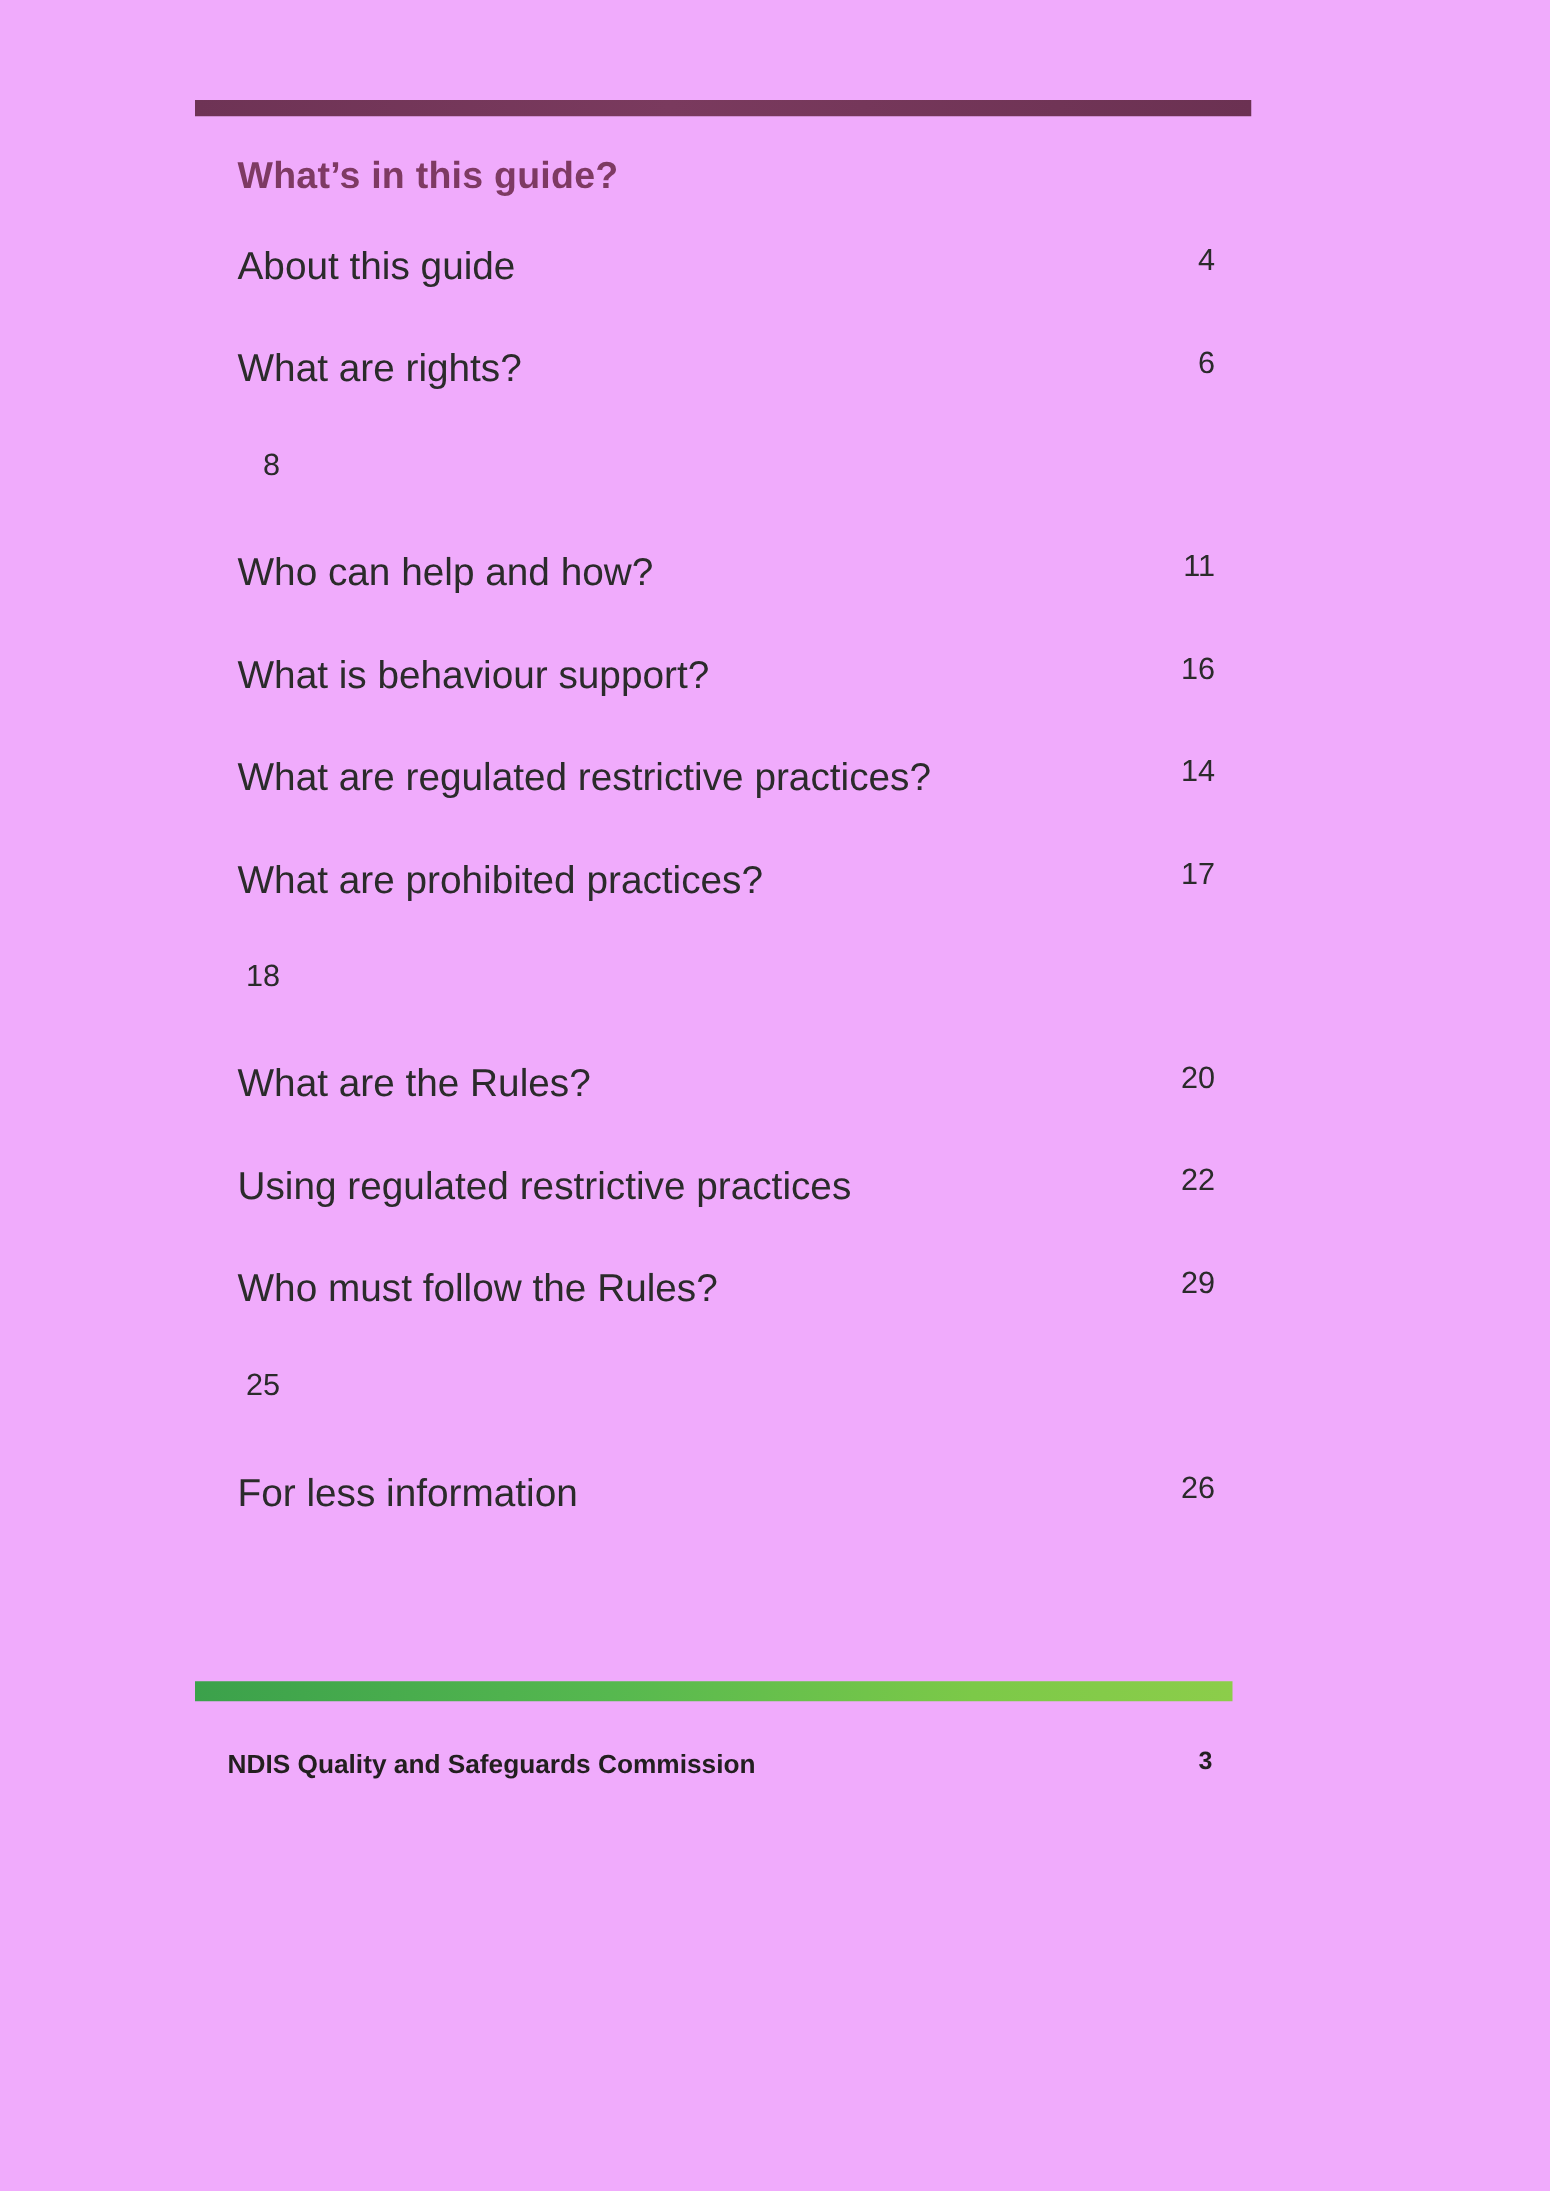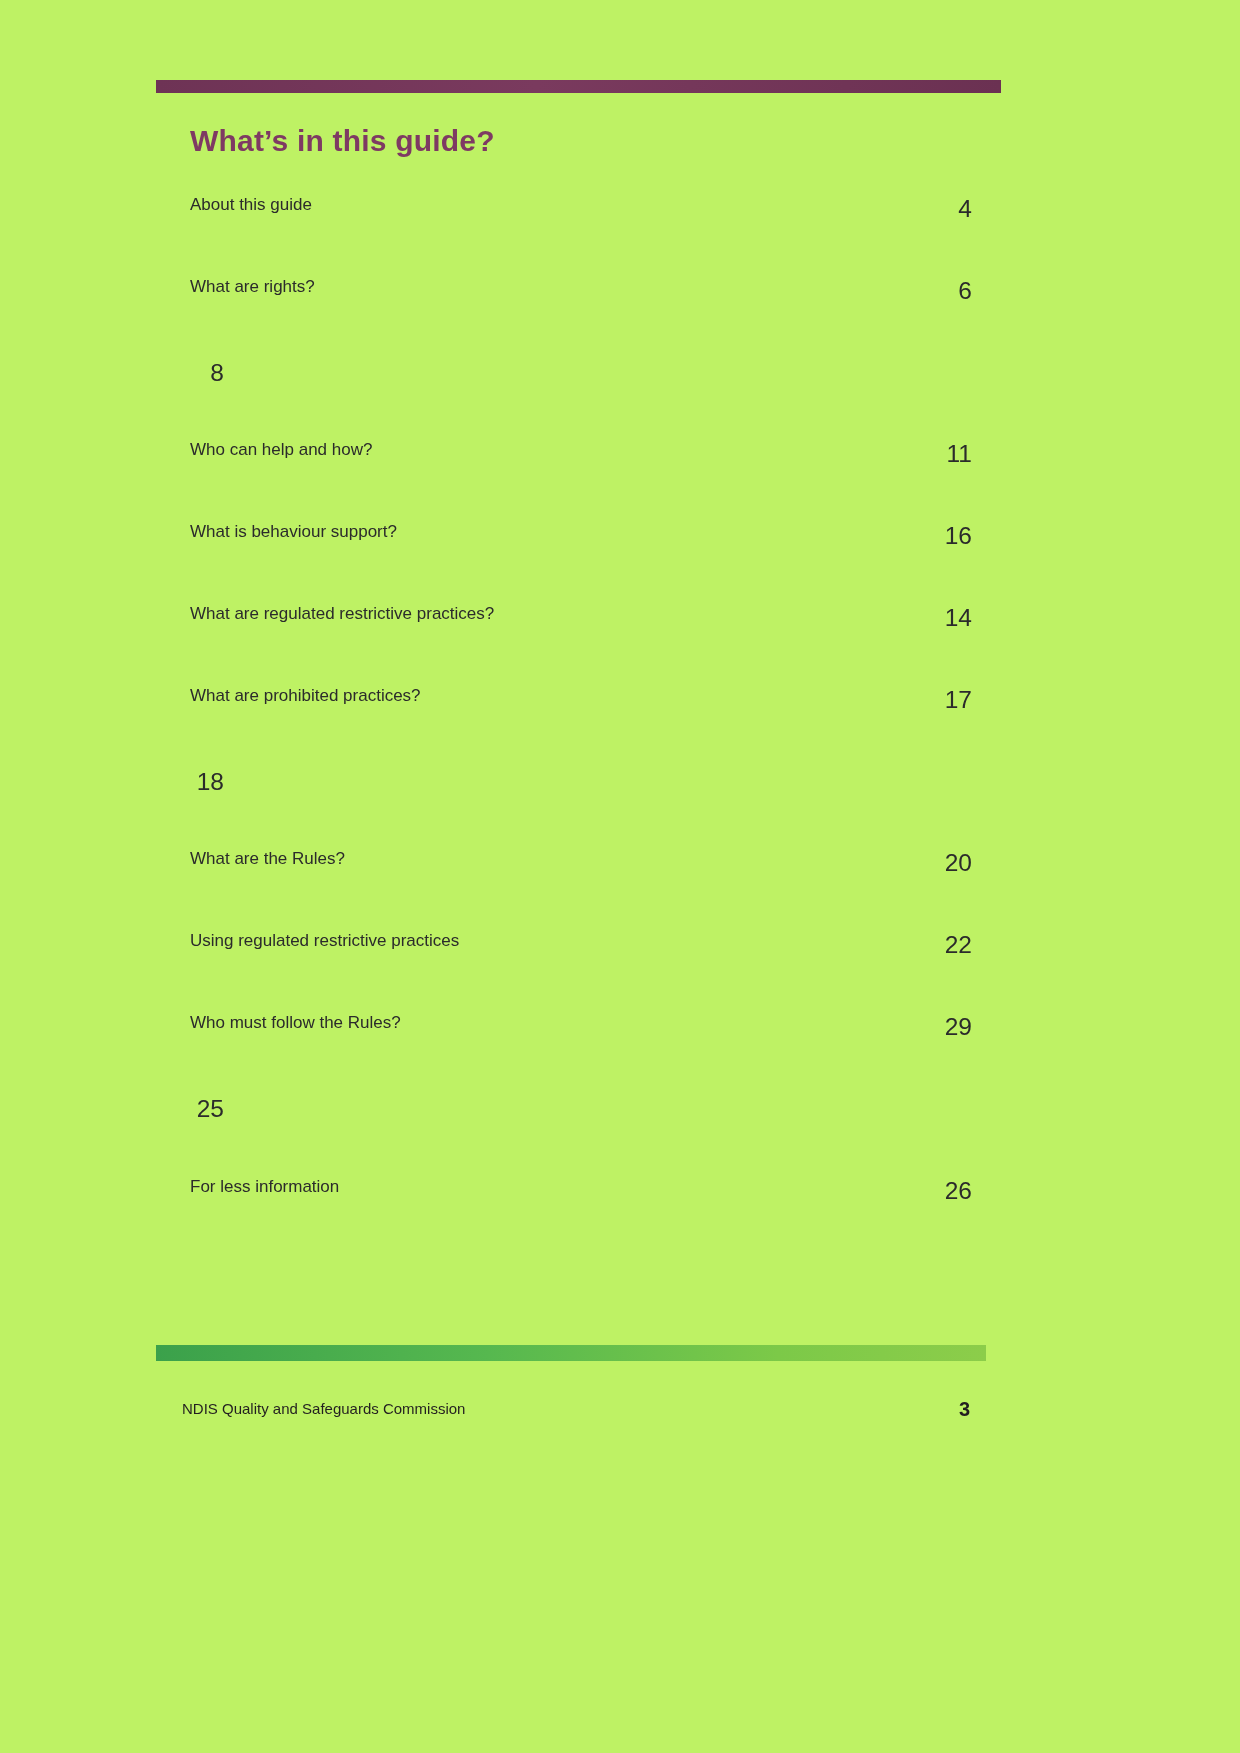--- a/index.html
+++ b/index.html
@@ -15,21 +15,21 @@
     position: relative;
     overflow: hidden;
   }
 
   .page {
     position: absolute;
     left: 0;
     top: 0;
     width: 1240px;
     height: 1753px;
-    background: #bef264;
+    background: #f0abfc;
   }
 
   
   .top-bar {
     position: absolute;
     left: 156px;
     top: 80px;
     width: 845px;
     height: 13px;
     background: linear-gradient(90deg, #6e3355 0%, #7a3a5e 45%, #6b3152 100%);
@@ -54,21 +54,21 @@
     width: 782px;
   }
   .toc-row {
     position: relative;
     height: 81.8px;
     display: flex;
     align-items: flex-start;
     justify-content: space-between;
   }
   .toc-title {
-    font-size: 17px;
+    font-size: 31px;
     color: #2b2b2b;
     line-height: 1.1;
     white-space: nowrap;
   }
   .toc-page {
     font-size: 24.5px;
     color: #2b2b2b;
     line-height: 1.1;
     min-width: 34px;
     text-align: right;
@@ -82,23 +82,23 @@
     width: 830px;
     height: 16px;
     background: linear-gradient(90deg, #3ba14b 0%, #56b84f 40%, #7cc948 75%, #8ccd4a 100%);
   }
 
   
   .footer-left {
     position: absolute;
     left: 182px;
     top: 1400px;
-    font-size: 15px;
+    font-size: 21px;
     color: #231f20;
-    font-weight: 400;
+    font-weight: 700;
   }
   .footer-right {
     position: absolute;
     left: 930px;
     top: 1398px;
     width: 40px;
     text-align: right;
     font-size: 20px;
     color: #231f20;
     font-weight: bold;

